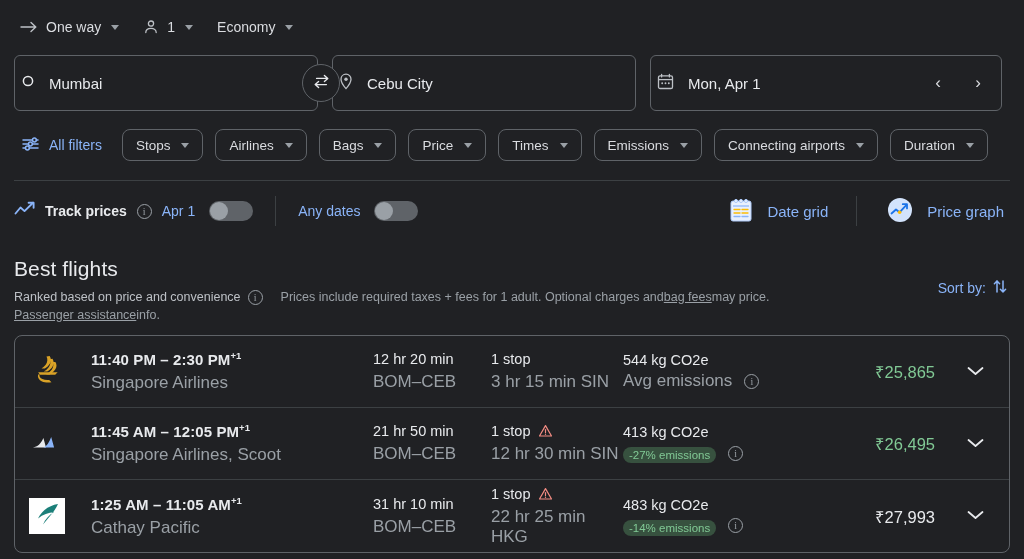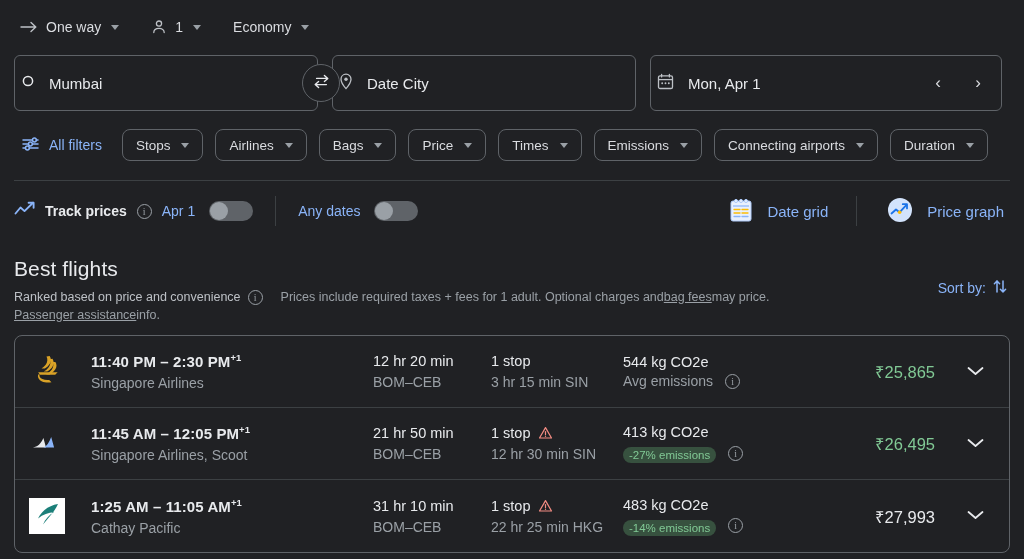--- a/index.html
+++ b/index.html
@@ -8,21 +8,21 @@
     background: #202124;
     font-family: "Liberation Sans", sans-serif;
     color: #e8eaed;
     overflow: hidden;
   }
   .page { width: 1024px; height: 559px; position: relative; }
 
   
   .options-row {
     display: flex; align-items: center;
-    height: 54px; padding: 0 14px; gap: 16px;
+    height: 54px; padding: 0 14px; gap: 8px;
   }
   .opt {
     display: flex; align-items: center; gap: 8px;
     padding: 6px 10px 6px 6px; border-radius: 4px;
     font-size: 14px; color: #dadce0; cursor: pointer;
   }
   .opt .glyph { display:inline-flex; align-items:center; justify-content:center; color:#bdc1c6; }
   .caret {
     width: 0; height: 0; margin-left: 2px;
     border-left: 4.5px solid transparent;
@@ -141,21 +141,21 @@
   .flight-row:last-child { border-bottom: none; }
   .logo-cell { width: 62px; display: flex; align-items: center; justify-content: flex-start; }
   .times-cell { width: 282px; }
   .dur-cell { width: 118px; }
   .stops-cell { width: 132px; }
   .emis-cell { flex: 1; }
   .price-cell { width: 120px; text-align: right; padding-right: 12px; }
   .exp-cell { width: 56px; display: flex; align-items: center; justify-content: center; }
 
   .line1 { font-size: 15px; font-weight: 700; color: #e8eaed; letter-spacing: .1px; }
-  .line2 { font-size: 14px; color: #9aa0a6; margin-top: 5px; }
+  .line2 { font-size: 17px; color: #9aa0a6; margin-top: 5px; }
   .dur1 { font-size: 14.5px; font-weight: 400; color: #e8eaed; }
   .stops1 { font-size: 14.5px; color: #e8eaed; display: flex; align-items: center; gap: 7px; }
   .emis1 { font-size: 14.5px; color: #e8eaed; }
   .sup { font-size: 9.5px; vertical-align: super; font-weight: 700; }
   .price { font-size: 16.5px; font-weight: 500; }
   .price.green { color: #81c995; }
   .price.white { color: #e8eaed; }
   .badge {
     display: inline-block; background: #37513f; color: #81c995;
     font-size: 11.5px; font-weight: 500; padding: 2px 6px;
@@ -218,21 +218,21 @@
       </span>
     </div>
 
     <div class="field field-dest">
       <span class="glyph">
         <svg width="14" height="17" viewBox="0 0 14 17">
             <path d="M7 1.2c-2.8 0-5 2.2-5 5 0 3.7 5 9.4 5 9.4s5-5.7 5-9.4c0-2.8-2.2-5-5-5z" stroke="#bdc1c6" stroke-width="1.3" fill="none"></path>
             <circle cx="7" cy="6.2" r="1.7" fill="#bdc1c6"></circle>
           </svg>
       </span>
-      <span class="ftext">Date City</span>
+      <span class="ftext">Cebu City</span>
     </div>
 
     <div class="field field-date">
       <span class="glyph">
         <svg width="17" height="17" viewBox="0 0 17 17">
           <rect x="1.5" y="2.8" width="14" height="12.7" rx="1.6" stroke="#bdc1c6" stroke-width="1.3" fill="none"></rect>
           <path d="M1.5 6.6h14" stroke="#bdc1c6" stroke-width="1.3"></path>
           <path d="M4.6 1.3v2.6M12.4 1.3v2.6" stroke="#bdc1c6" stroke-width="1.3" stroke-linecap="round"></path>
           <circle cx="5.2" cy="10.2" r=".95" fill="#bdc1c6"></circle>
             <circle cx="8.5" cy="10.2" r=".95" fill="#bdc1c6"></circle>

